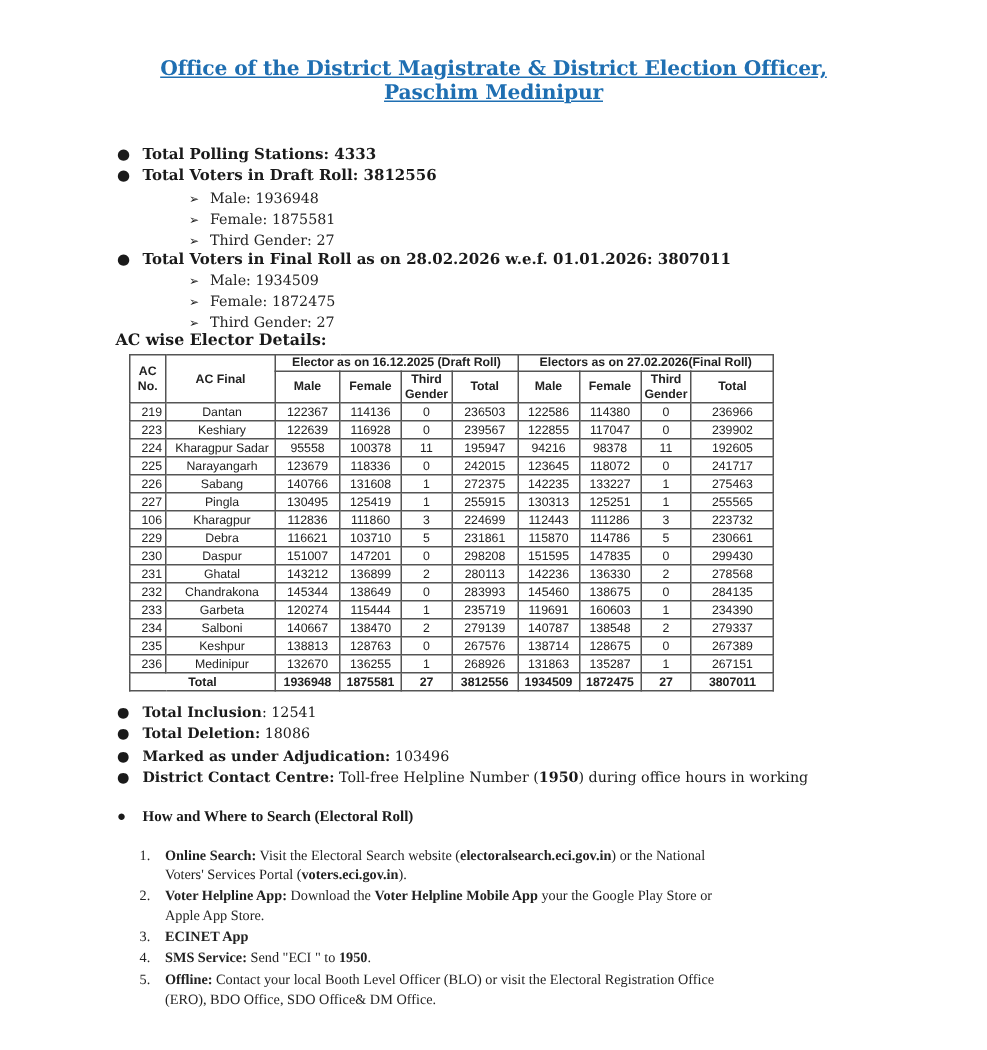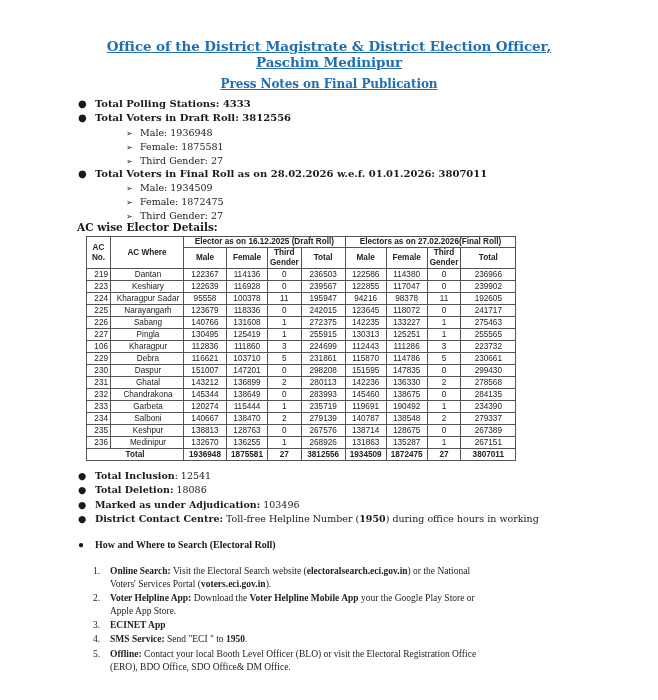--- a/index.html
+++ b/index.html
@@ -39,21 +39,20 @@
   .ol .n { position: absolute; left: 0; top: 0; }
   .ol .txt { position: absolute; left: 17px; white-space: nowrap; }
 </style>
 </head>
 <body>
 
 <div class="page">
 
   <div class="title t1">Office of the District Magistrate &amp; District Election Officer,</div>
   <div class="title t2">Paschim Medinipur</div>
-  <div class="title t3">Press Notes on Final Publication</div>
 
   <div class="bul" style="top:97px;">
     <span class="dot">●</span>
     <span class="txt b"><span>Total Polling Stations:</span> <span>4333</span></span>
   </div>
   <div class="bul" style="top:111px;">
     <span class="dot">●</span>
     <span class="txt b"><span>Total Voters in Draft Roll:</span> <span>3812556</span></span>
   </div>
   <div class="sub" style="top:126px;"><span class="arr">➢</span><span>Male:</span> <span>1936948</span></div>
@@ -67,21 +66,21 @@
   <div class="sub" style="top:181px;"><span class="arr">➢</span><span>Male:</span> <span>1934509</span></div>
   <div class="sub" style="top:195px;"><span class="arr">➢</span><span>Female:</span> <span>1872475</span></div>
   <div class="sub" style="top:209px;"><span class="arr">➢</span><span>Third Gender:</span> <span>27</span></div>
 
   <div class="sec-title">AC wise Elector Details:</div>
 
   <table class="ac">
     <thead>
       <tr>
         <th rowspan="2" style="width:19px;">AC No.</th>
-        <th rowspan="2" style="width:68px;">AC Where</th>
+        <th rowspan="2" style="width:68px;">AC Final</th>
         <th colspan="4" class="hgroup">Elector as on 16.12.2025 (Draft Roll)</th>
         <th colspan="4" class="hgroup">Electors as on 27.02.2026(Final Roll)</th>
       </tr>
       <tr>
         <th style="width:38px;">Male</th>
         <th style="width:36px;">Female</th>
         <th style="width:24px;height:20px;">Third Gender</th>
         <th style="width:39px;">Total</th>
         <th style="width:36px;">Male</th>
         <th style="width:36px;">Female</th>
@@ -223,21 +222,21 @@
           <td class="num">284135</td>
         </tr>
         <tr>
           <td class="no">233</td>
           <td class="name">Garbeta</td>
           <td class="num">120274</td>
           <td class="num">115444</td>
           <td class="num">1</td>
           <td class="num">235719</td>
           <td class="num">119691</td>
-          <td class="num">190492</td>
+          <td class="num">160603</td>
           <td class="num">1</td>
           <td class="num">234390</td>
         </tr>
         <tr>
           <td class="no">234</td>
           <td class="name">Salboni</td>
           <td class="num">140667</td>
           <td class="num">138470</td>
           <td class="num">2</td>
           <td class="num">279139</td>

